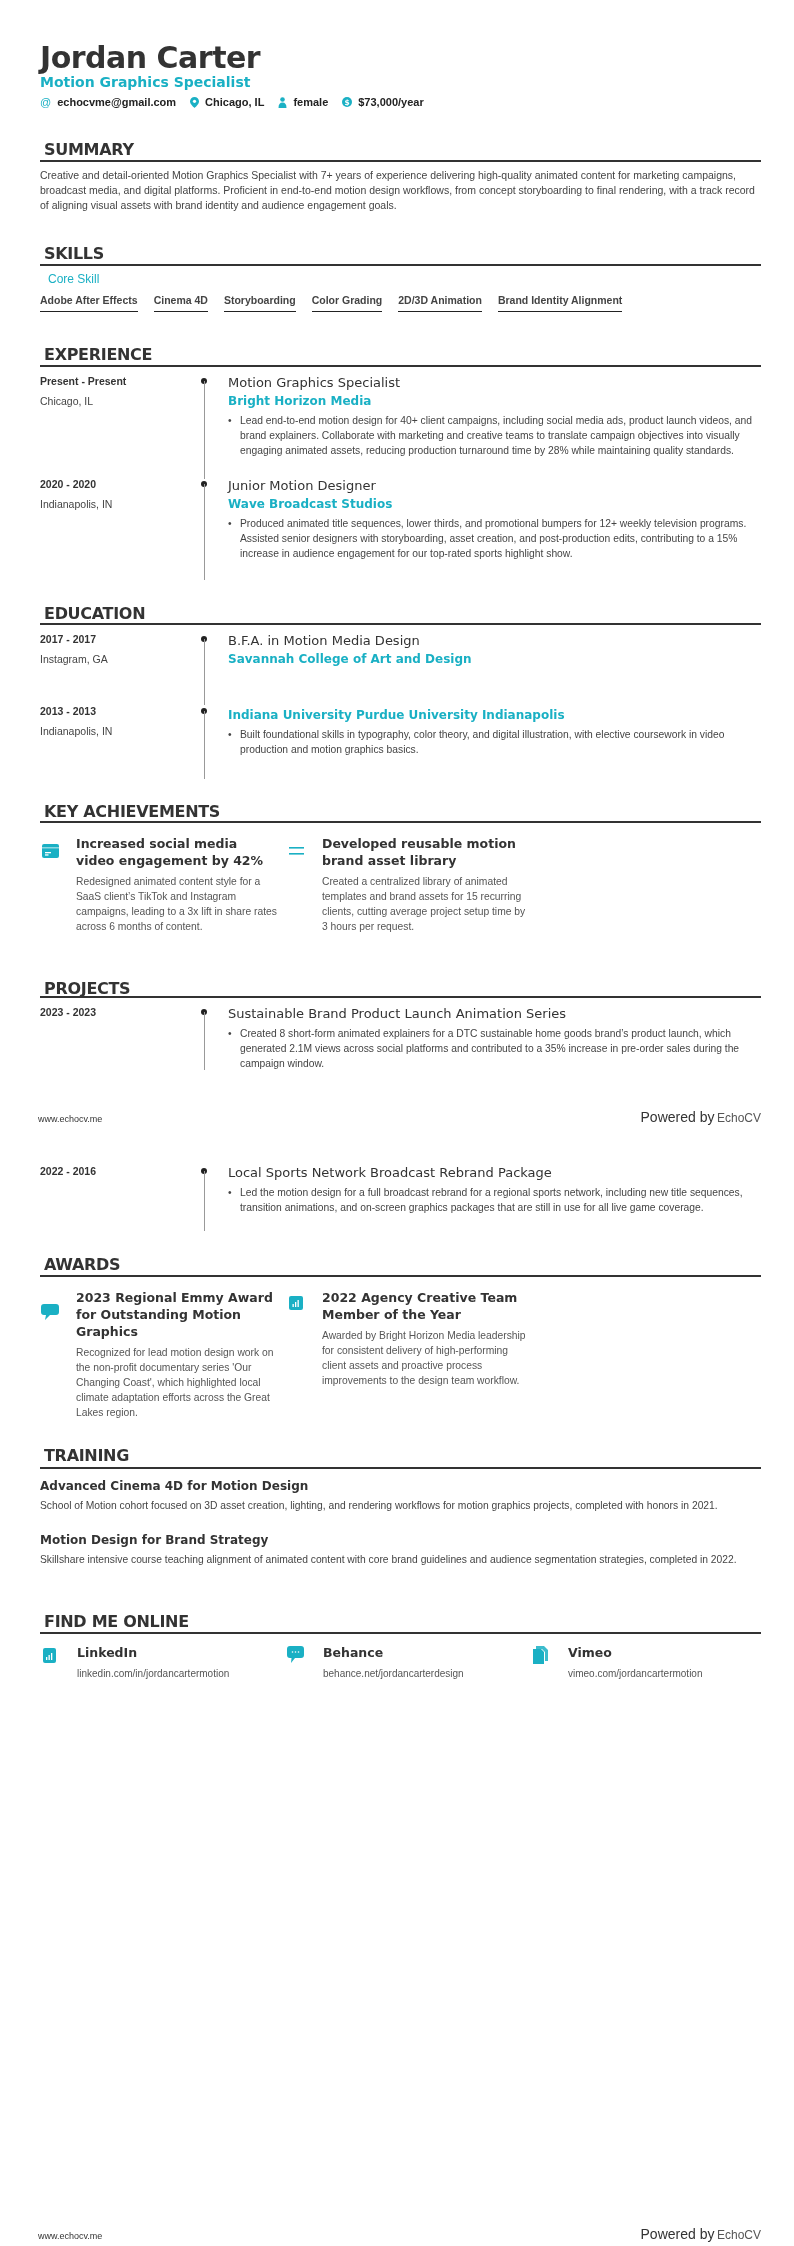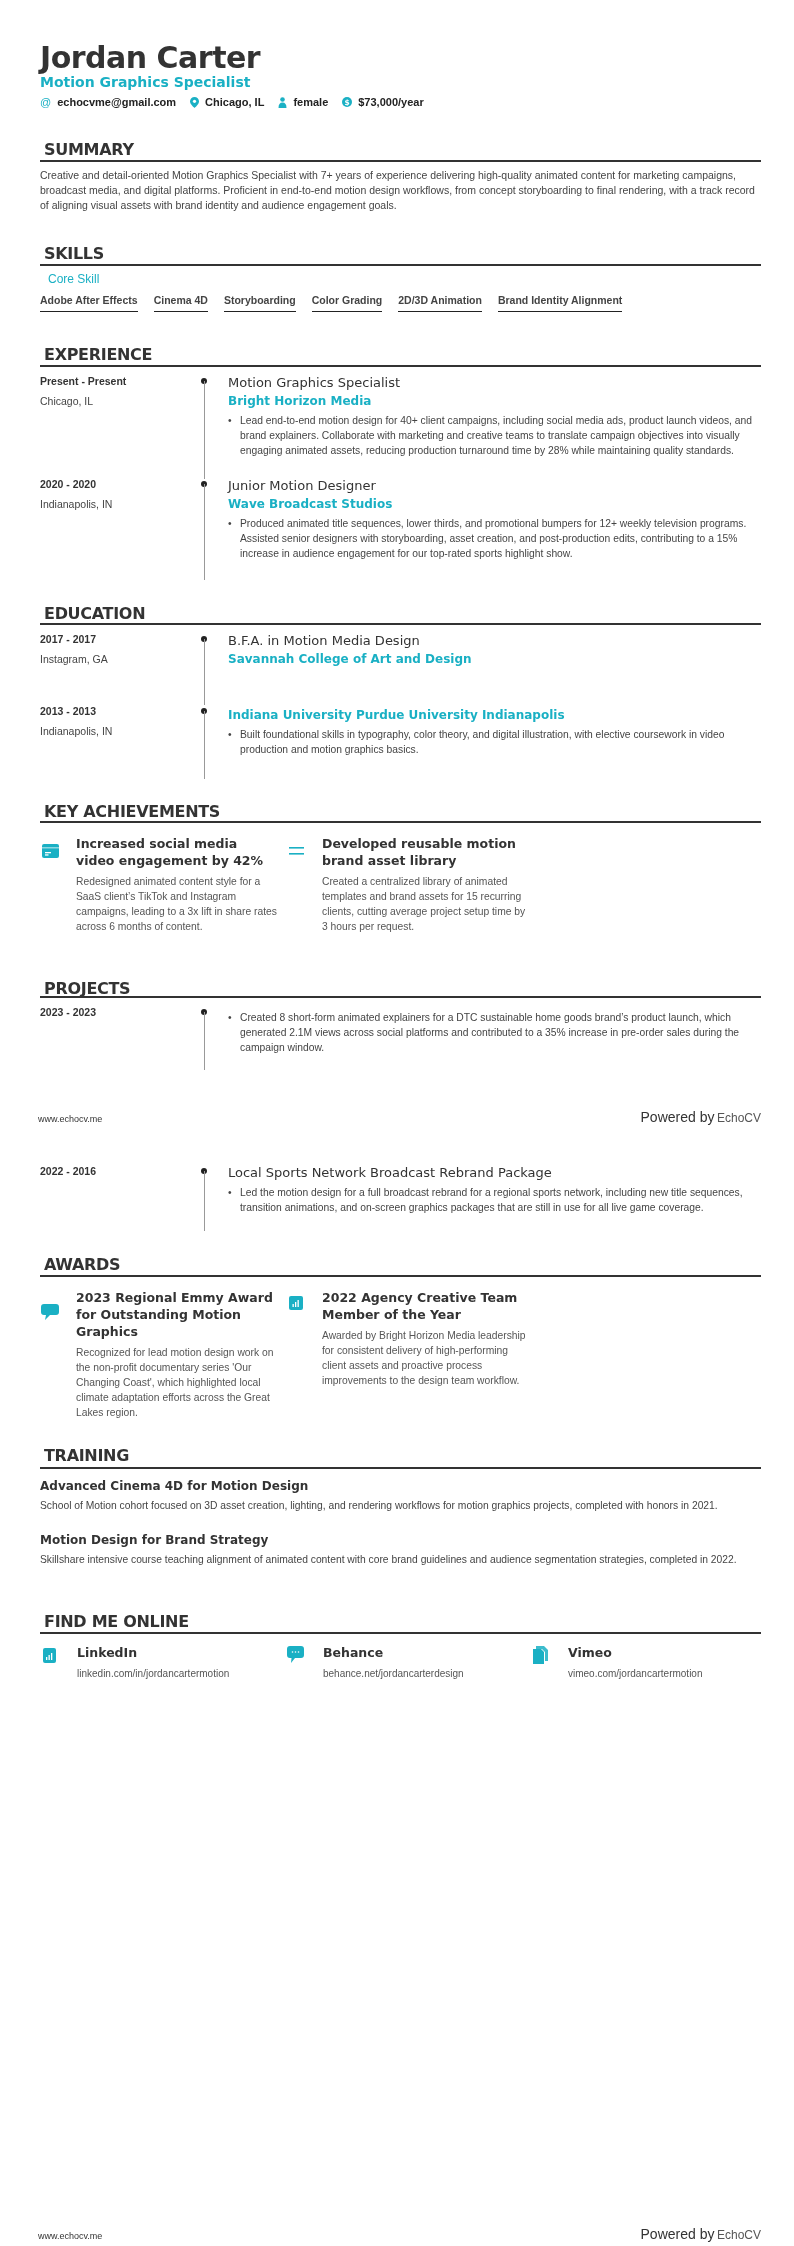--- a/index.html
+++ b/index.html
@@ -191,20 +191,21 @@
 </div>
 
 <div class="section-title" style="top:979px;">PROJECTS</div>
 <div class="section-rule" style="top:996px;"></div>
 
 <div class="tl-item" style="top:1006px;">
   <div class="tl-date">2023 - 2023</div>
   <div class="tl-dot"></div>
   <div class="tl-line" style="height:58px;"></div>
   <div class="tl-body">
+    <div class="tl-title">Sustainable Brand Product Launch Animation Series</div>
     <div class="tl-bullets">
       <div class="tl-bullet">Created 8 short-form animated explainers for a DTC sustainable home goods brand’s product launch, which generated 2.1M views across social platforms and contributed to a 35% increase in pre-order sales during the campaign window.</div>
     </div>
   </div>
 </div>
 
 <div class="footer" style="top:1109px;">
   <span>www.echocv.me</span>
   <span><span class="pb">Powered by</span> <span class="brand">EchoCV</span></span>
 </div>

